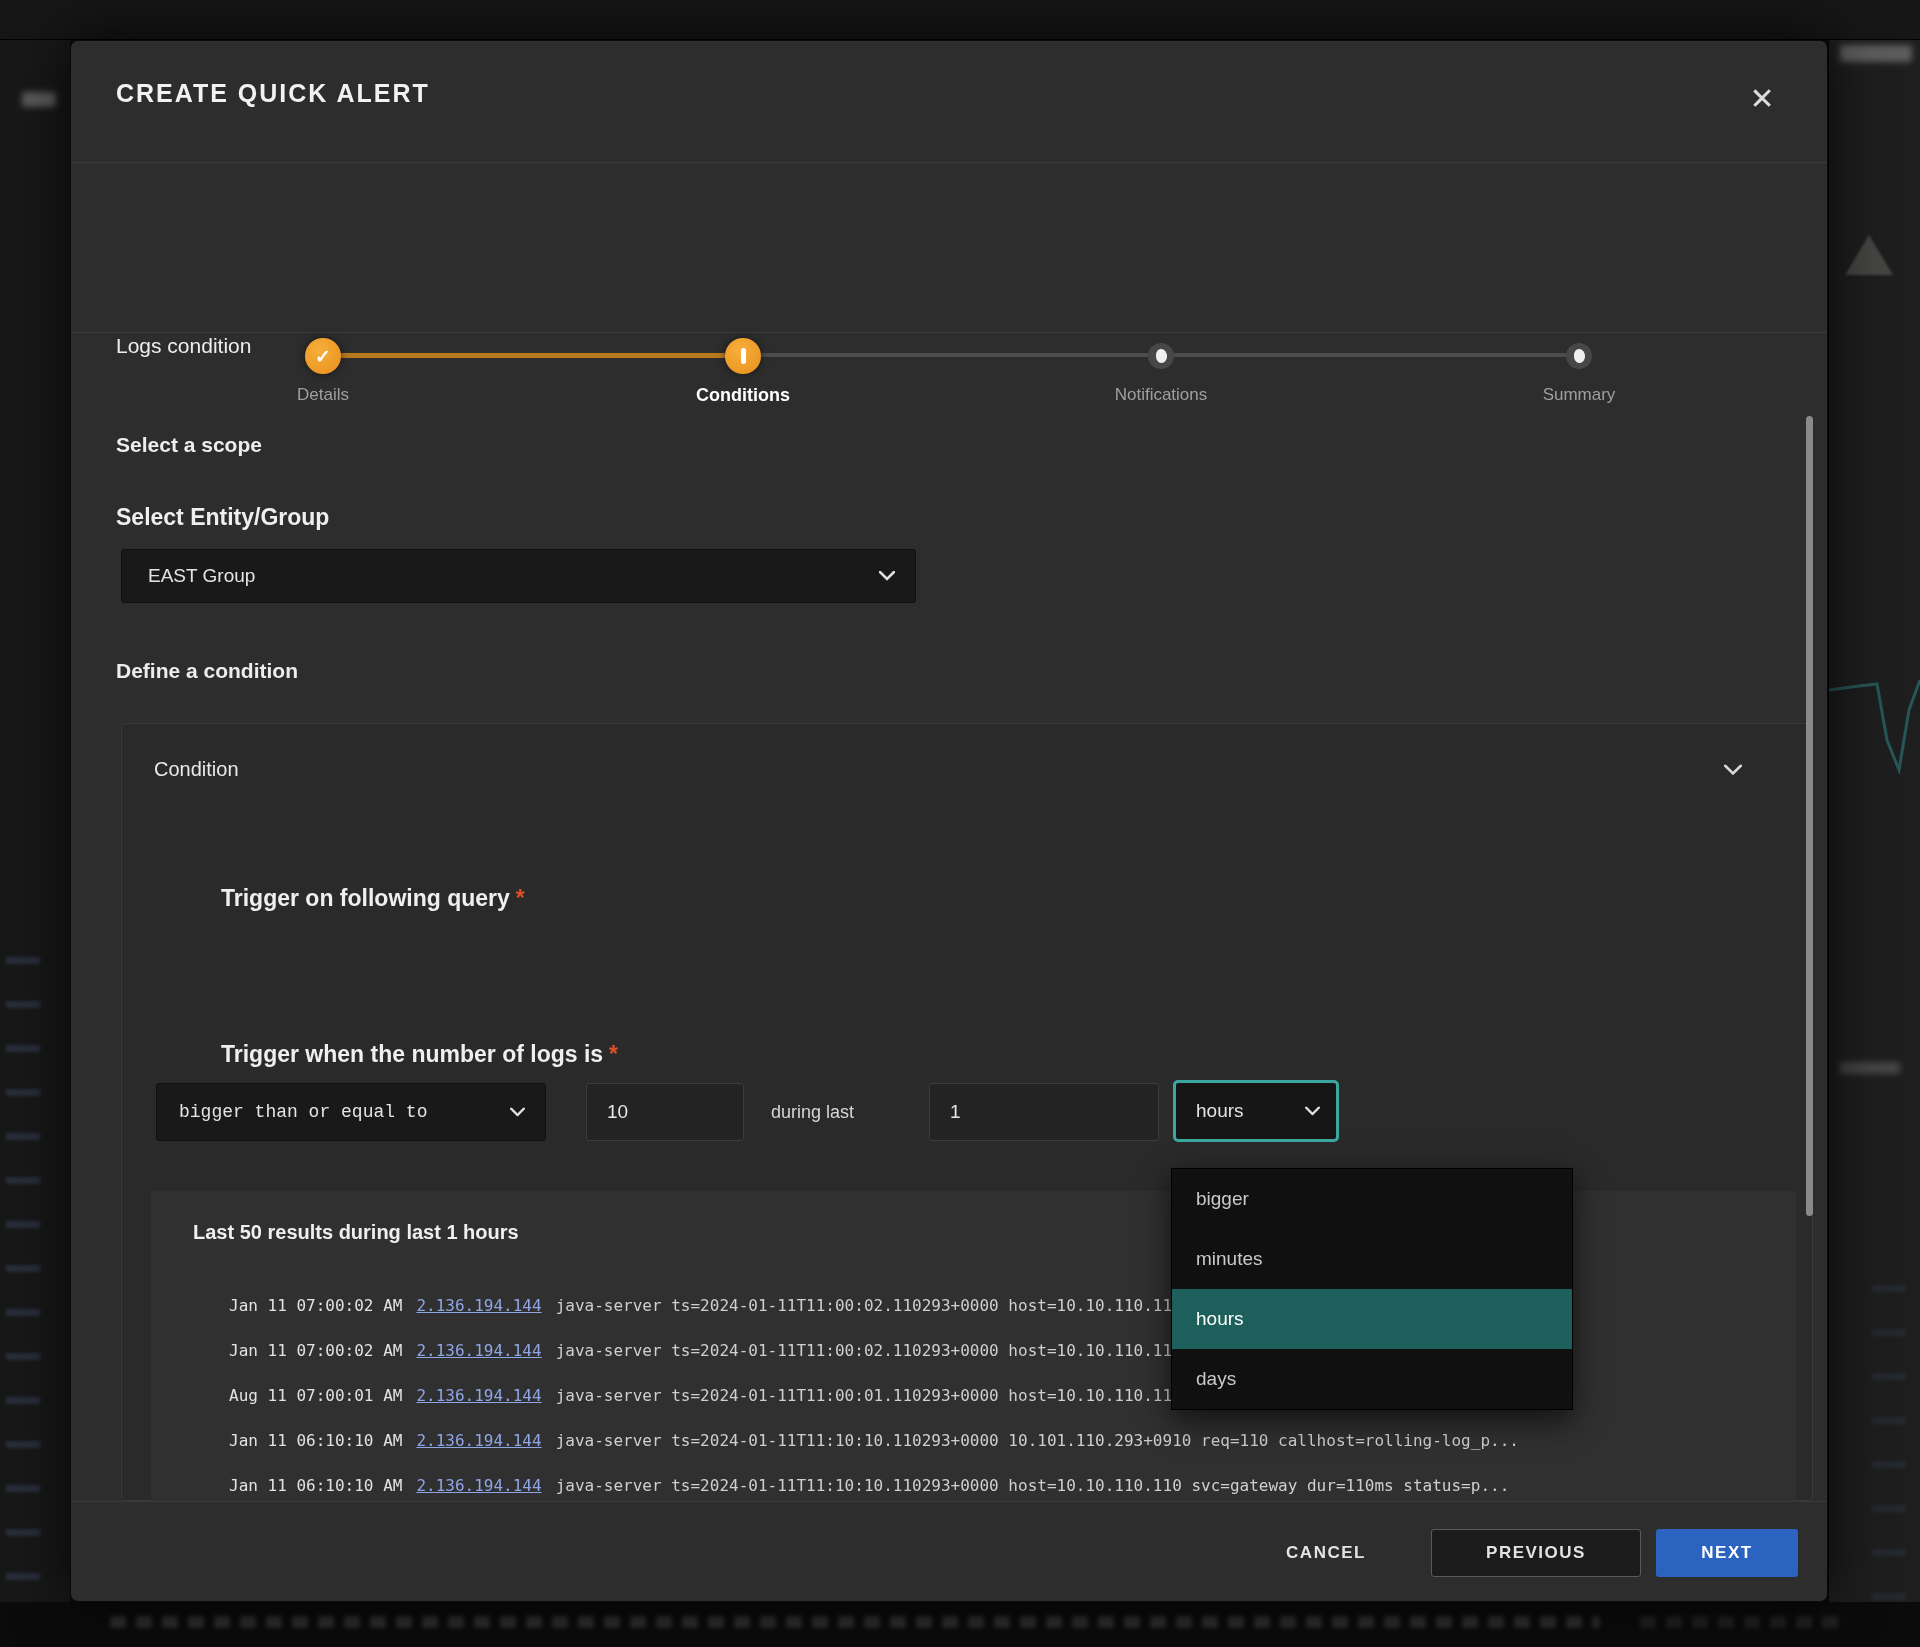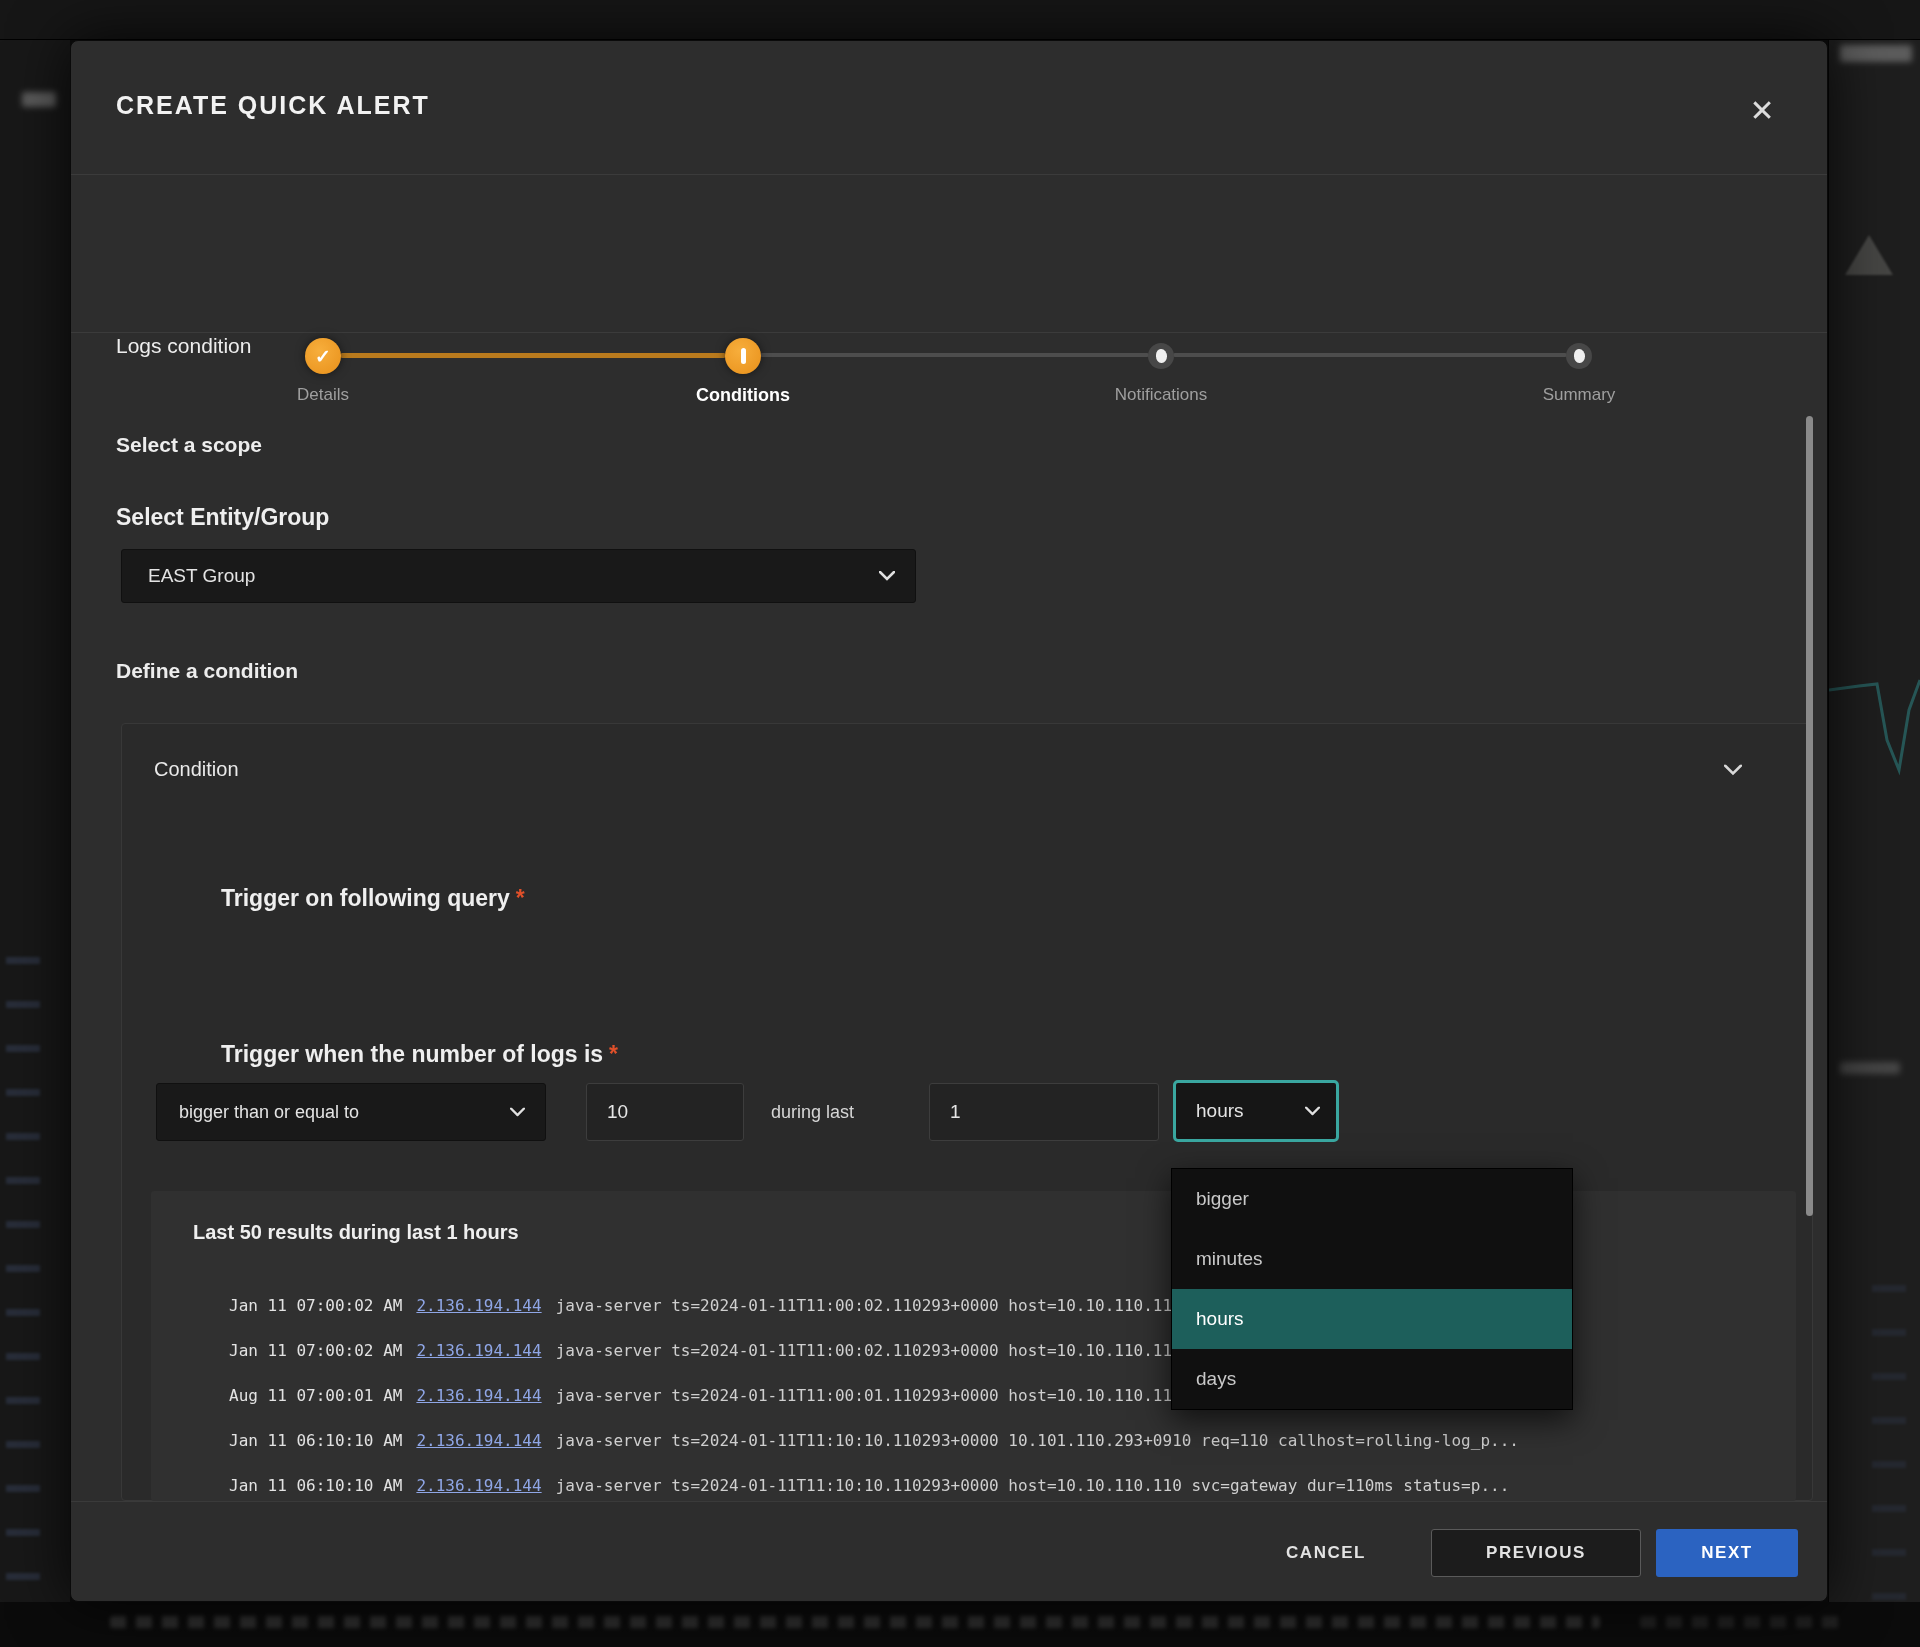--- a/index.html
+++ b/index.html
@@ -20,21 +20,21 @@
   .bg-dots { position:absolute; width:34px; background:repeating-linear-gradient(0deg,#2c3342 0 7px, transparent 7px 44px); filter:blur(1.5px); opacity:.8; }
   .bg-triangle { position:absolute; left:1845px; top:235px; width:0; height:0;
     border-left:24px solid transparent; border-right:24px solid transparent; border-bottom:40px solid #4a4a48; filter:blur(1px); opacity:.9; }
   .bg-chartline { position:absolute; left:1829px; top:620px; opacity:.7; }
   .bg-frag { position:absolute; background:#777; filter:blur(3px); border-radius:2px; opacity:.7; }
 
   
   .modal { position:absolute; left:70px; top:40px; width:1758px; height:1562px;
     background:#2d2d2d; border:1px solid #0a0a0a; border-radius:8px;
     box-shadow:0 0 60px rgba(0,0,0,.8); }
-  .modal-header { position:absolute; left:0; top:0; width:100%; height:122px; border-bottom:1px solid #3b3b3b;margin-top:12px; }
+  .modal-header { position:absolute; left:0; top:0; width:100%; height:122px; border-bottom:1px solid #3b3b3b; }
   .modal-title { position:absolute; left:45px; top:38px; font-size:25px; font-weight:700; letter-spacing:2px; color:#f2f2f2; }
   .close-btn { position:absolute; right:42px; top:34px; width:46px; height:46px; font-size:30px; color:#dcdcdc;
     display:flex; align-items:center; justify-content:center; cursor:pointer; }
 
   
   .stepper { position:absolute; left:0; top:122px; width:100%; height:170px; border-bottom:1px solid #3b3b3b; }
   .step-line { position:absolute; top:190px; height:5px; border-radius:3px; }
   .line-orange { left:269px; width:386px; background:#b97a1d; }
   .line-gray1 { left:689px; width:389px; height:4px; background:#4d4d4d; }
   .line-gray2 { left:1102px; width:394px; height:4px; background:#4d4d4d; }
@@ -177,21 +177,21 @@
   <div class="field-label" style="left:150px; top:844px;">
     <span>Trigger on following query</span><span class="req">*</span>
   </div>
 
 
   <div class="field-label" style="left:150px; top:1000px;">
     <span>Trigger when the number of logs is</span><span class="req">*</span>
   </div>
 
   <div class="select-box op-select">
-    <span class="val" style="font-size:18px; padding-left:22px;">bigger than or equal to</span>
+    <span class="val" style="font-size:18px; padding-left:22px;font-family:Liberation Mono, monospace;">bigger than or equal to</span>
     <span class="chev">
       <svg width="15" height="9" viewBox="0 0 15 9">
           <path d="M1 1 L7.5 7.5 L14 1" stroke="#e0e0e0" stroke-width="2.4" fill="none" stroke-linecap="round"></path>
         </svg>
     </span>
   </div>
 
   <input class="num-input" style="left: 515px; width: 158px;" type="text" value="10">
 
   <div class="during">during last</div>

